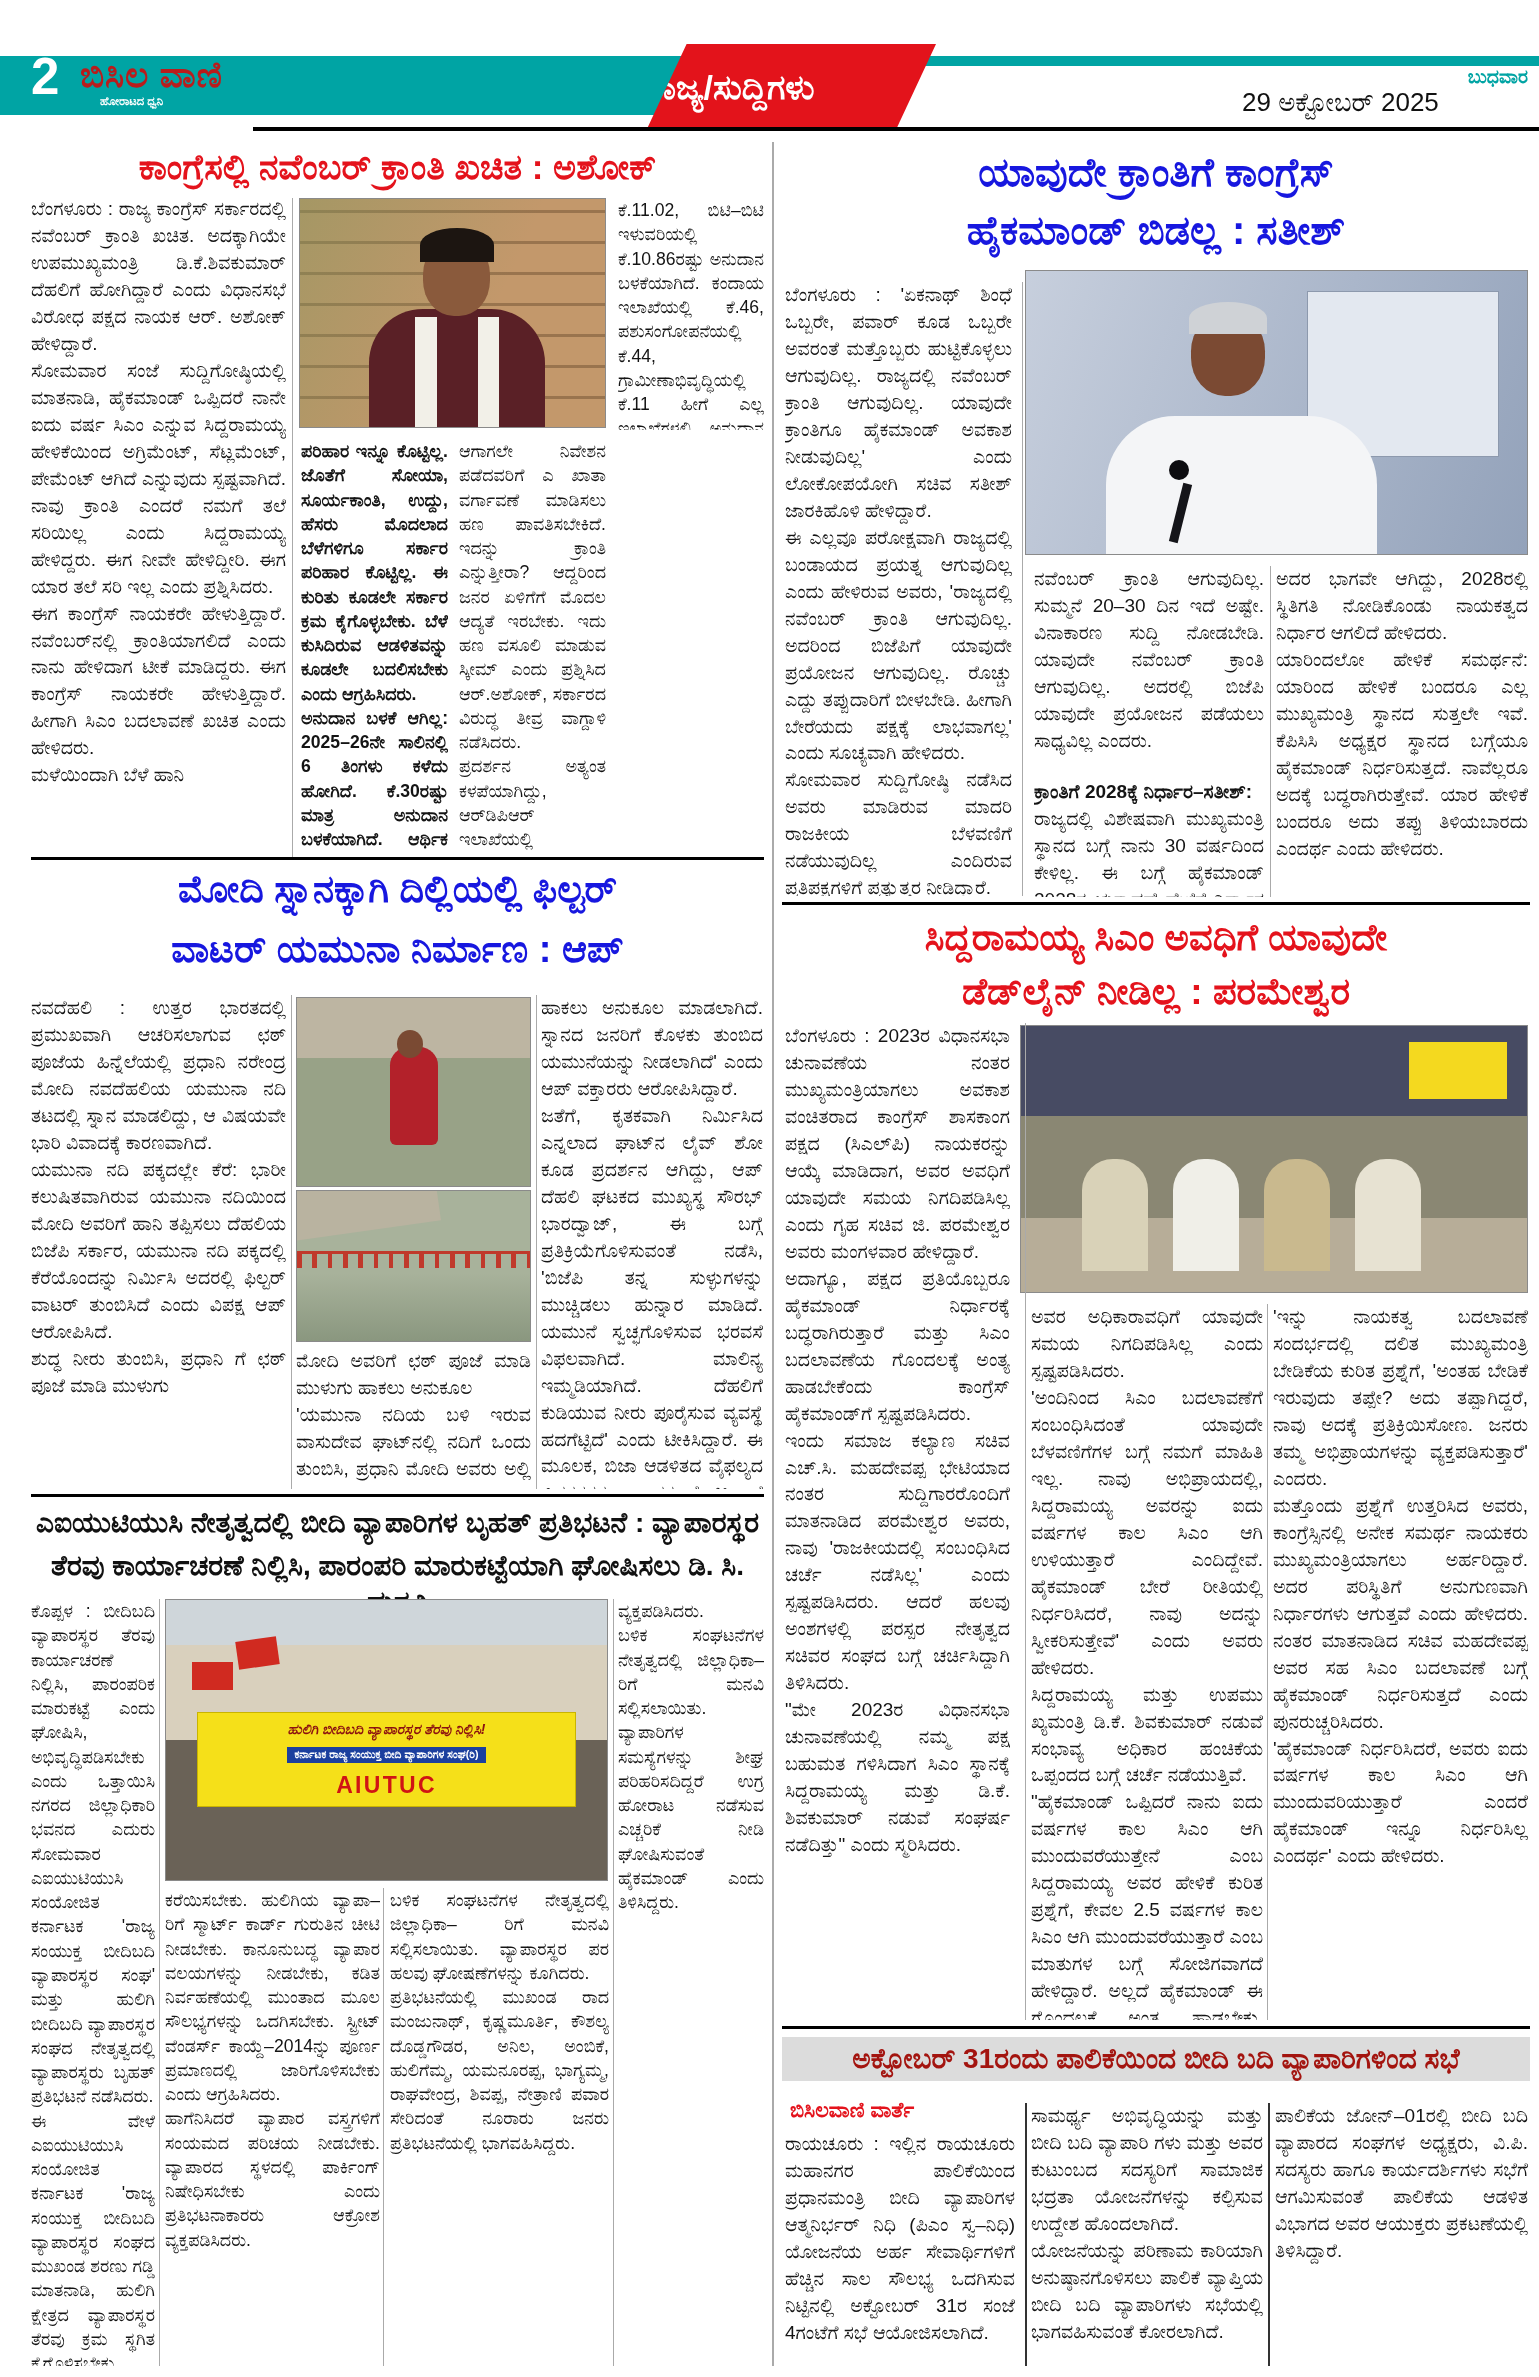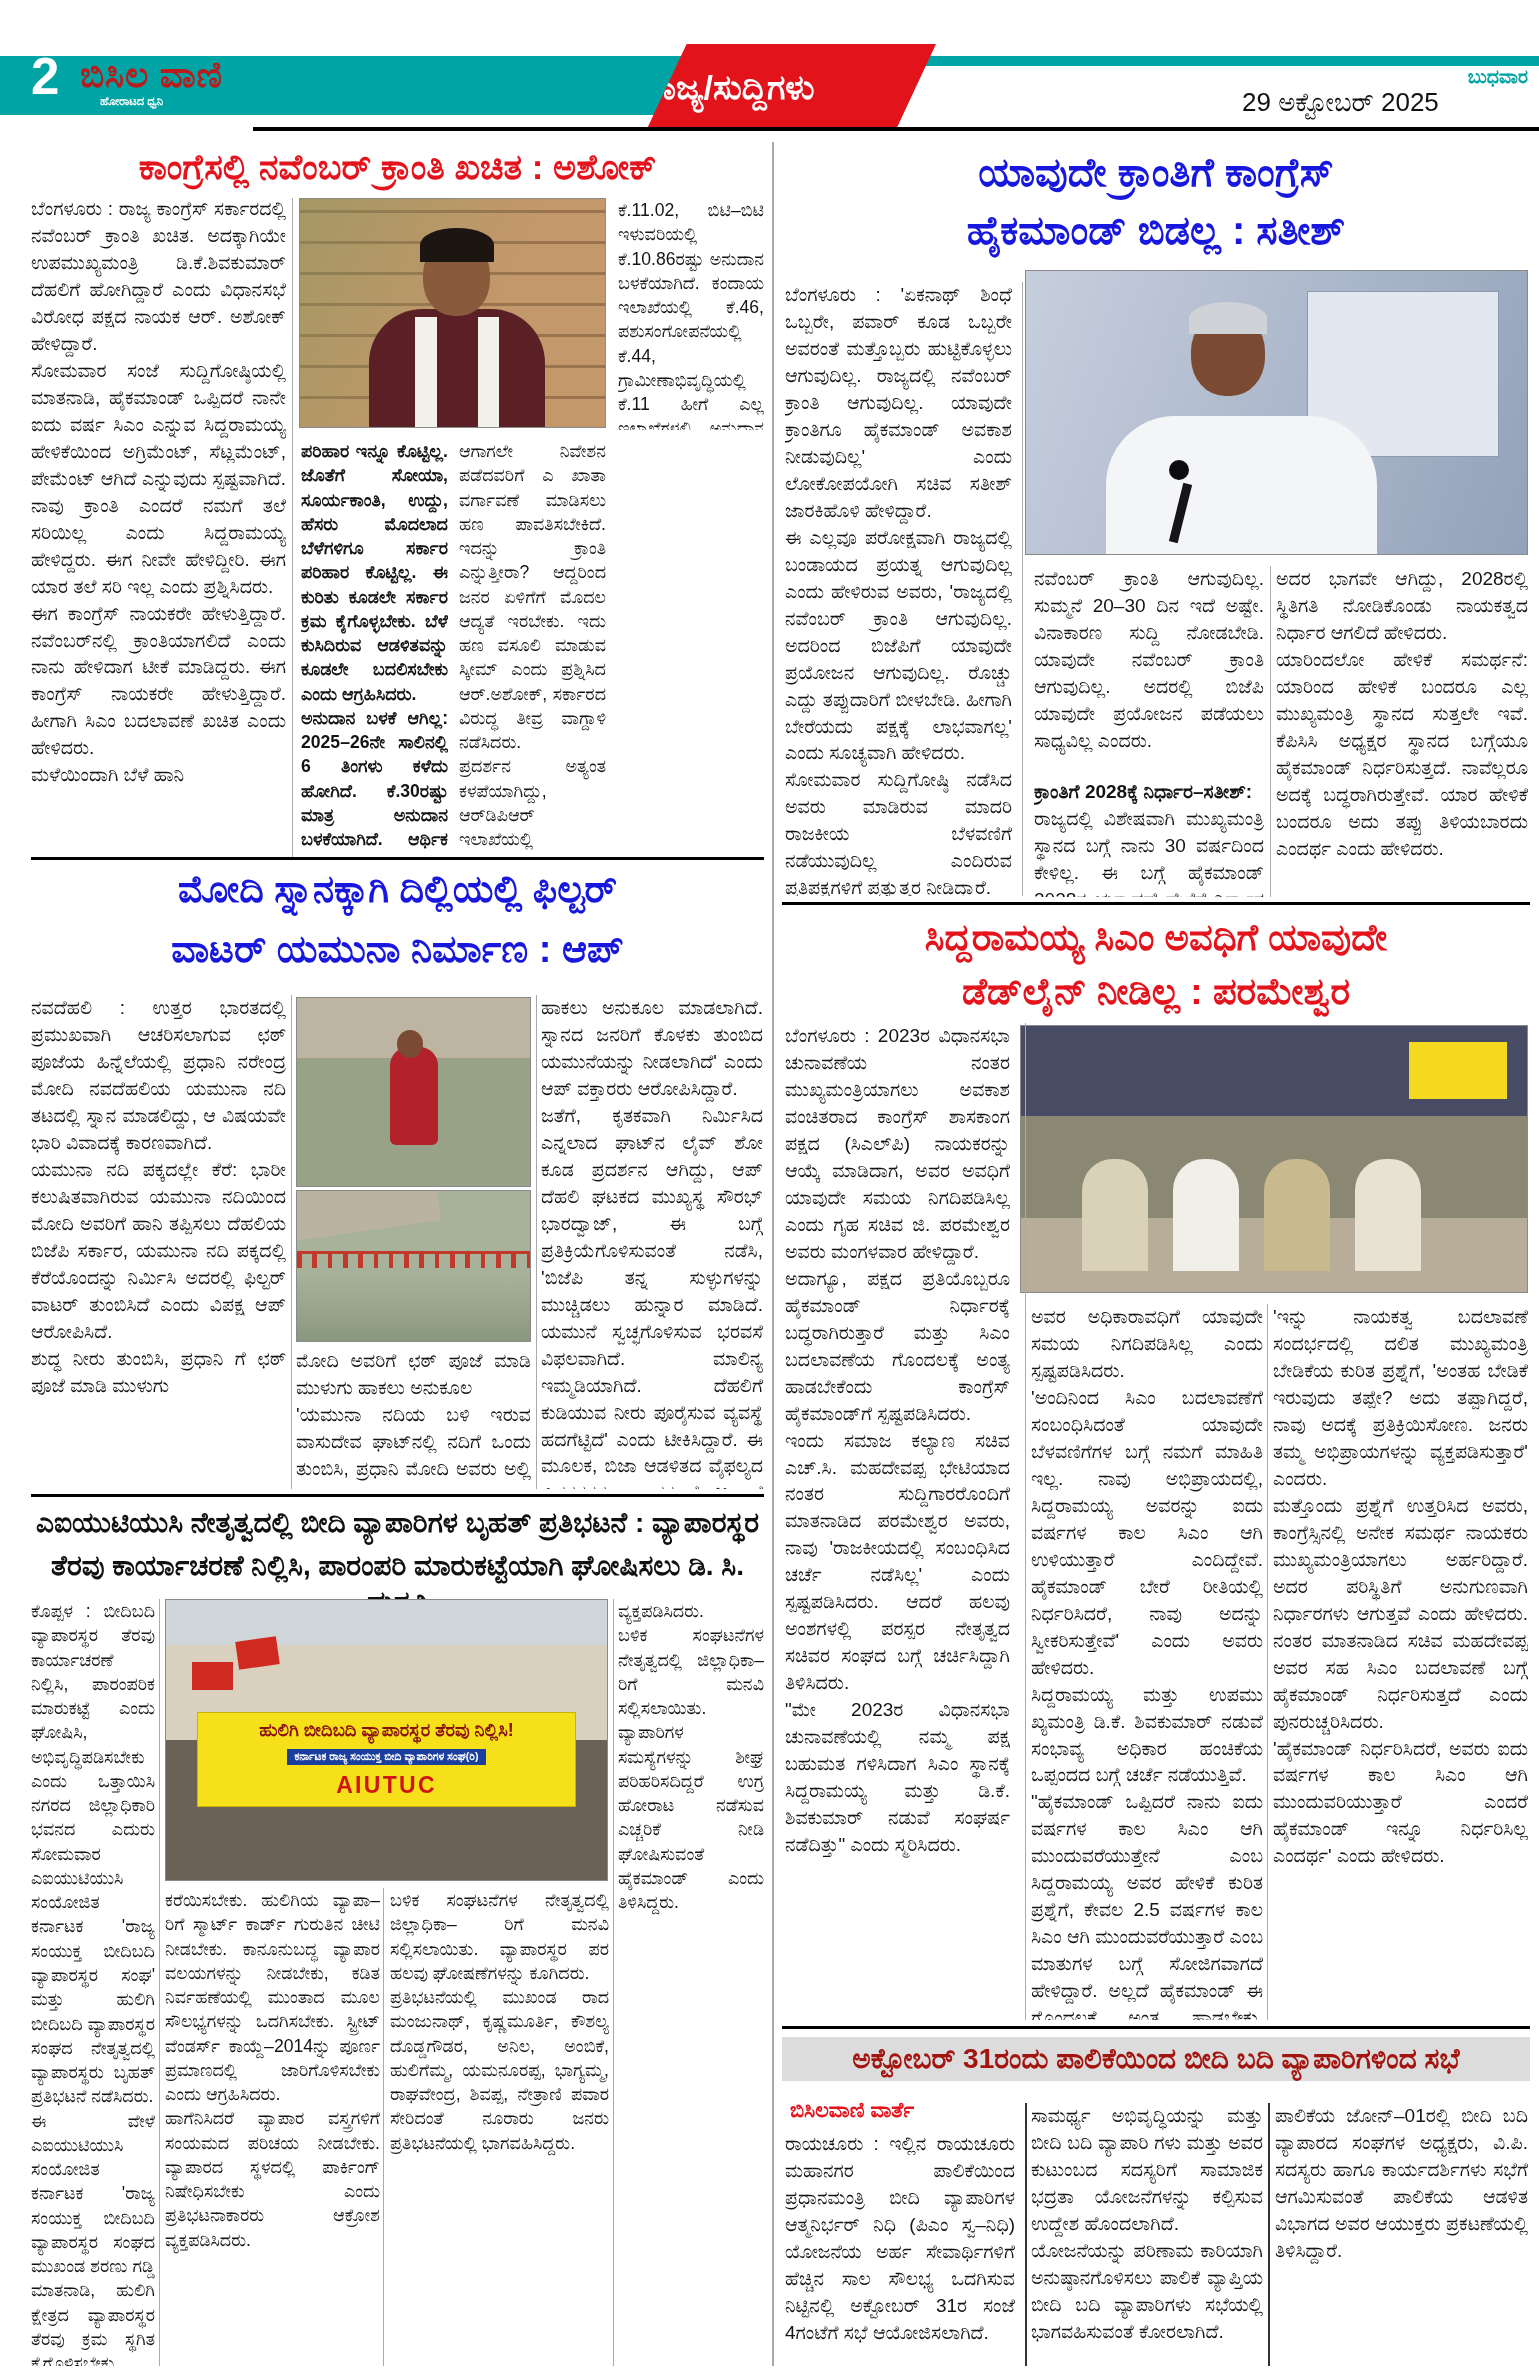--- a/index.html
+++ b/index.html
@@ -62,21 +62,21 @@
   .ph-param .p1{left:12%;background:#d9d2b8;}
   .ph-param .p2{left:30%;background:#f0efe8;}
   .ph-param .p3{left:48%;background:#c9b98e;}
   .ph-param .p4{left:66%;background:#e7e2d2;}
   .ph-protest{background:linear-gradient(180deg,#cfd6da 0 16%,#d9d0bd 16% 50%,#6a6257 50% 100%);}
   .ph-protest .flag{position:absolute;width:41px;height:28px;background:#d02a20;}
   .ph-protest .f1{left:6%;top:22%;}
   .ph-protest .f2{left:16%;top:14%;transform:rotate(-8deg);}
   .ph-protest .banner{position:absolute;left:7%;right:7%;top:40%;height:34%;background:#f5e019;
       border:1.5px solid #c9b400;display:flex;flex-direction:column;align-items:center;justify-content:space-around;padding:3.1px 6.1px;box-sizing:border-box;}
-  .ph-protest .slogan{color:#8b1111;font-weight:800;font-size:18px;}
+  .ph-protest .slogan{color:#8b1111;font-weight:800;font-size:14px;font-style:italic;}
   .ph-protest .org{background:#1b3f9e;color:#fff;font-size:10.7px;font-weight:700;padding:1.5px 7.7px;text-align:center;}
   .ph-protest .union{color:#d01414;font-weight:800;font-size:23px;letter-spacing:2.3px;}
   .band{background:#DCDCDC;display:flex;align-items:center;justify-content:center;}
   .band span{color:#A3140F;font-size:28px;font-weight:800;}
 </style>
 </head>
 <body>
 
 <div class="page">
 

